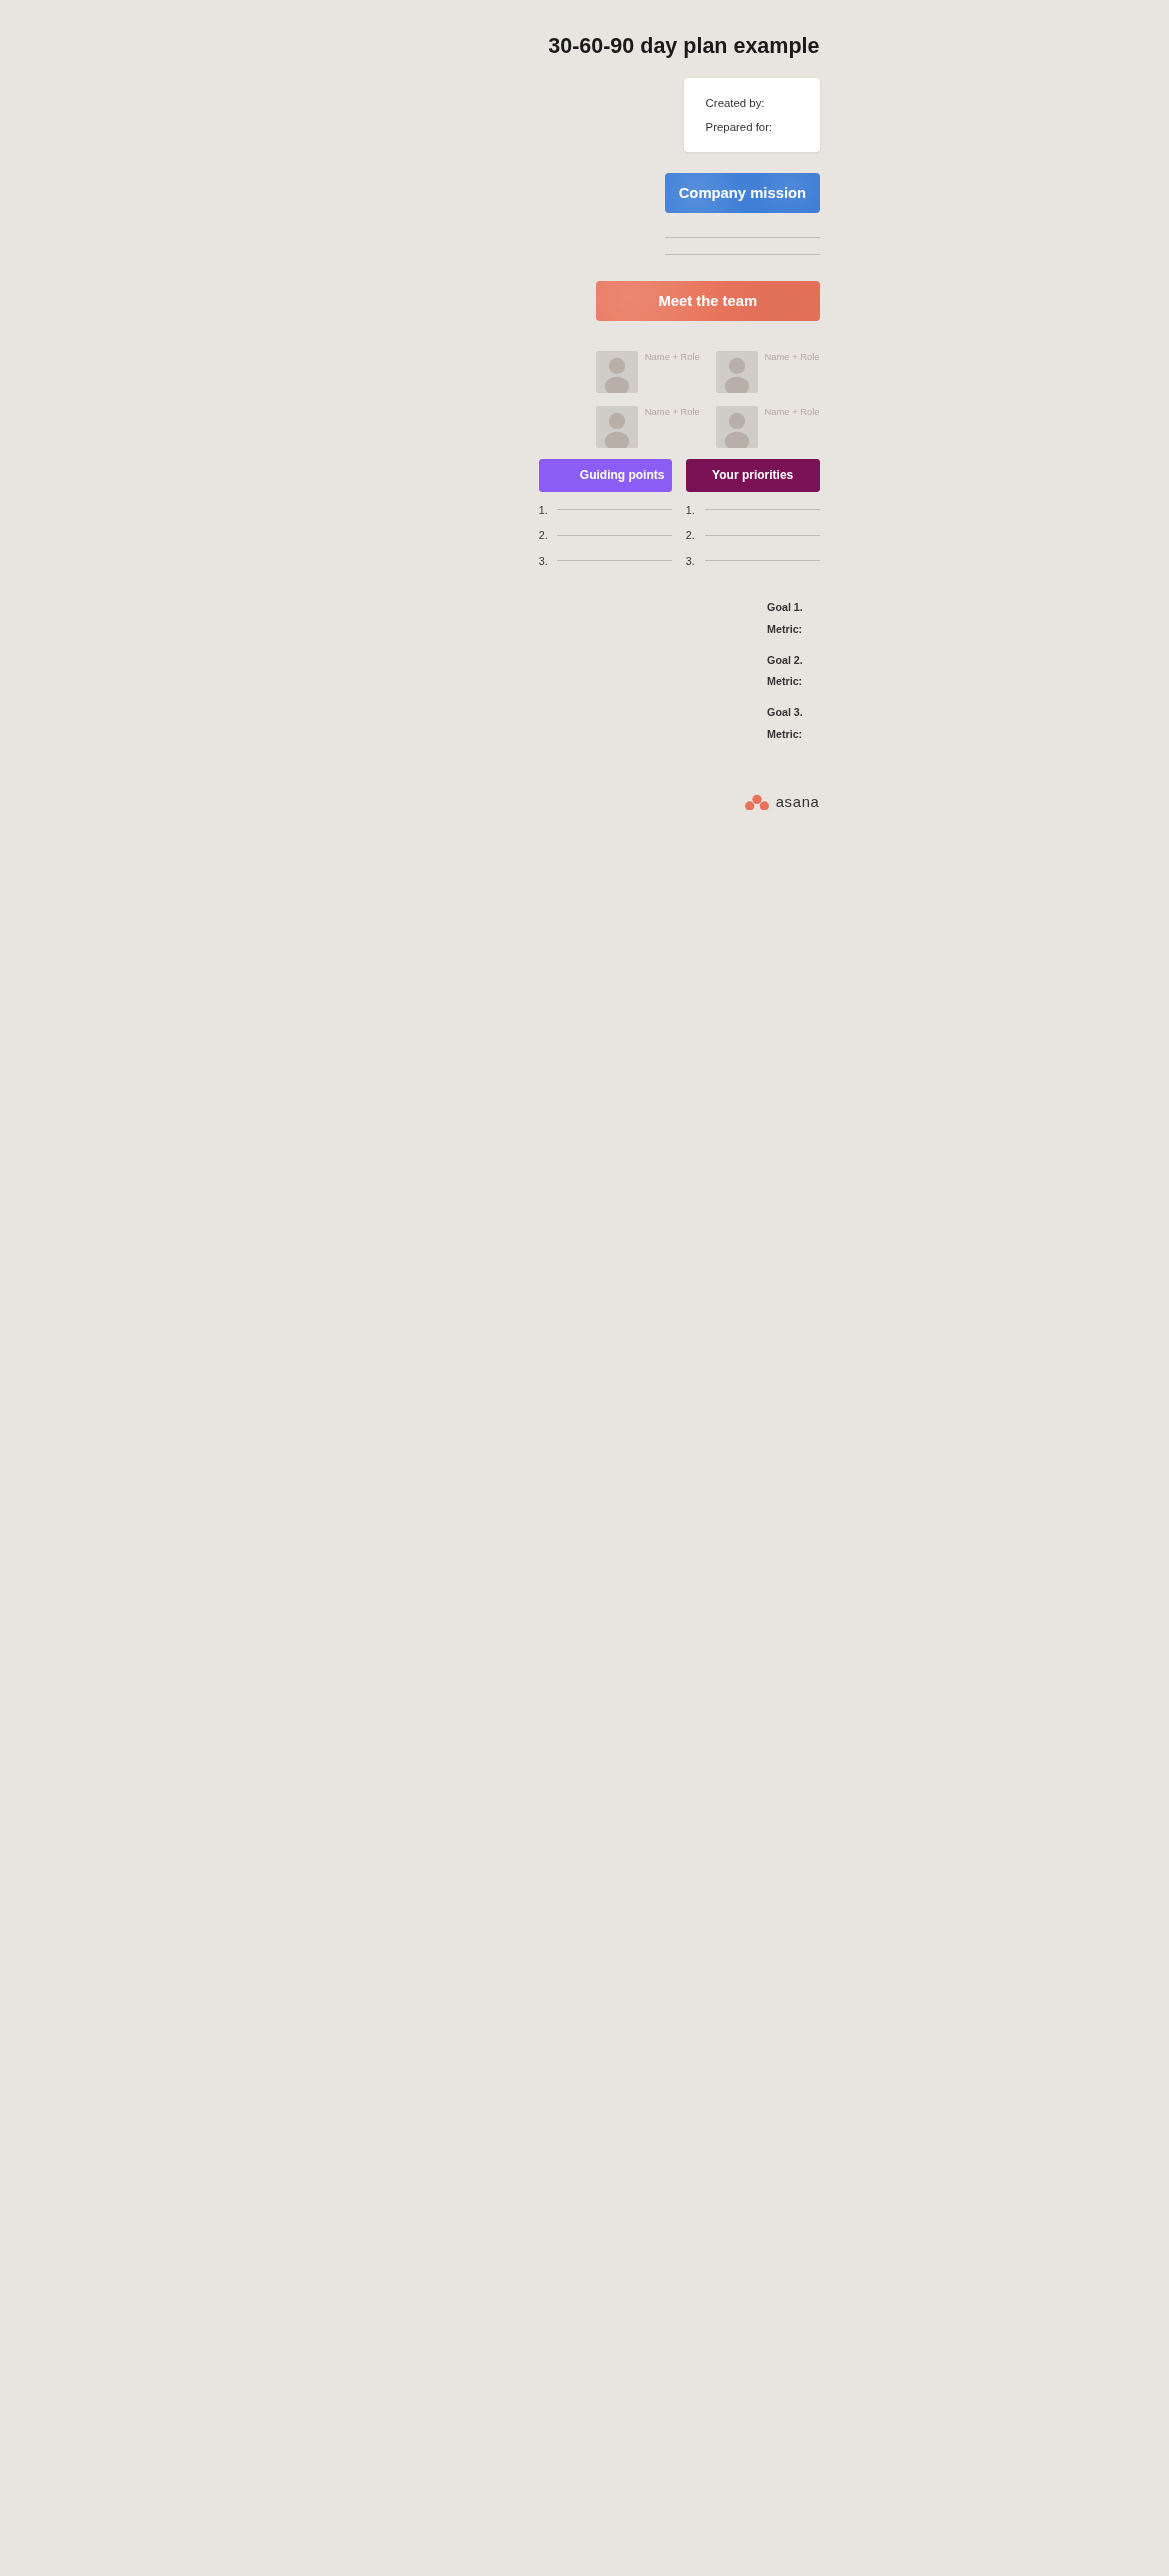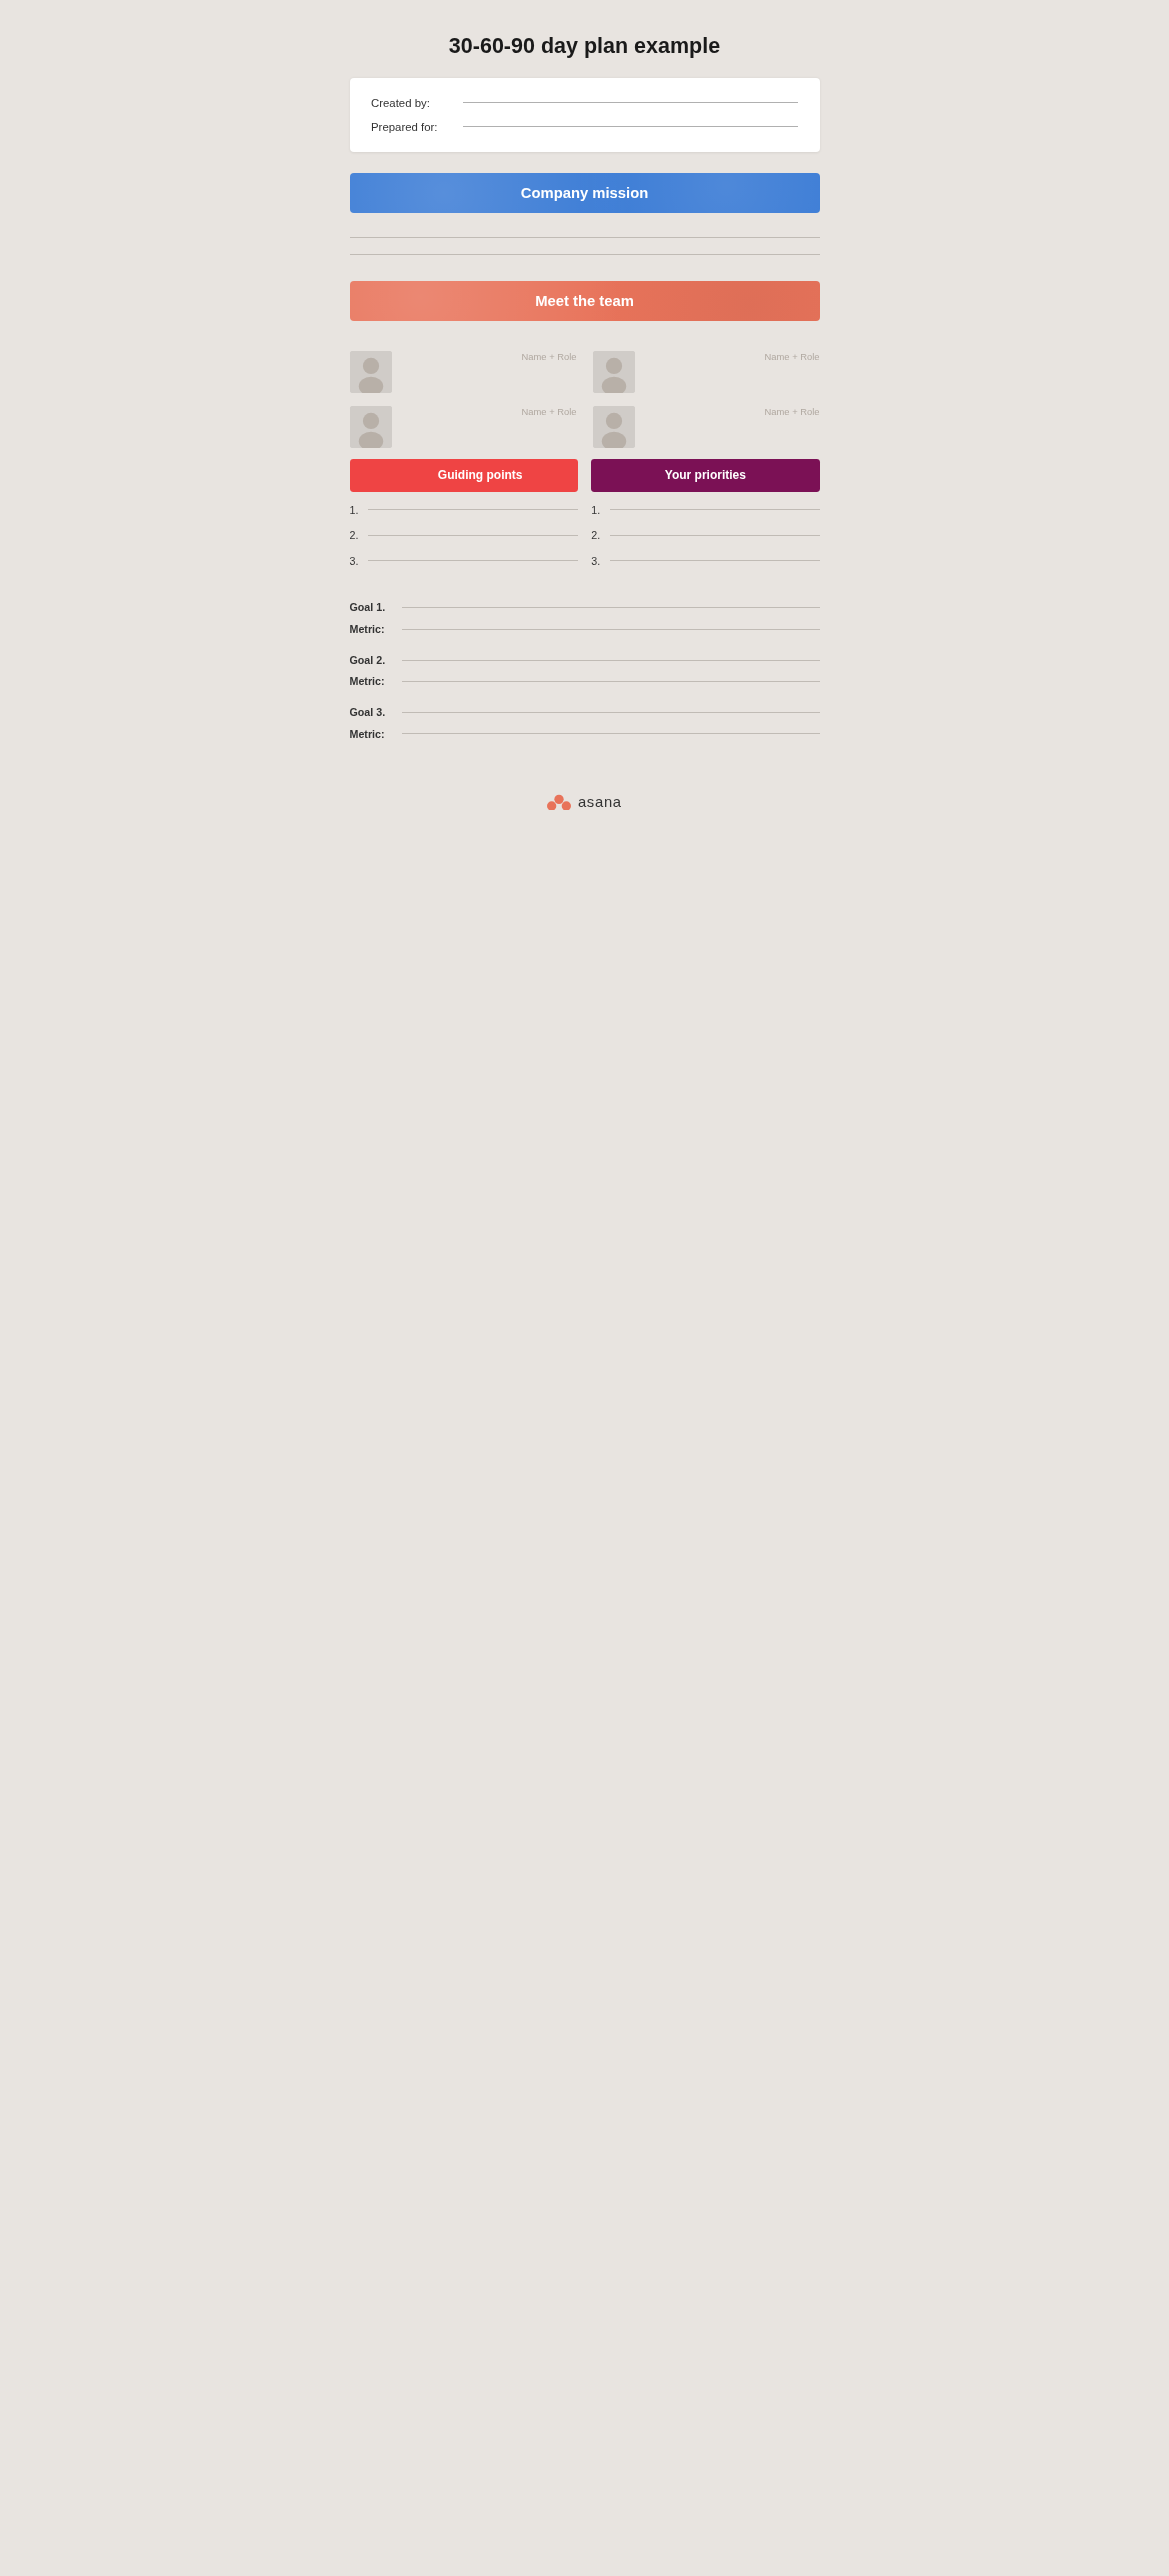--- a/index.html
+++ b/index.html
@@ -11,20 +11,21 @@
       justify-content: center;
       padding: 27px 13.4px 40px;
       min-height: 100vh;
     }
 
     .page {
       width: 470px;
       display: flex;
       flex-direction: column;
       gap: 0;
+      align-items: flex-end;
     }
 
     
     .page-title {
       text-align: center;
       font-size: 21.5px;
       font-weight: bold;
       font-family: 'Arial', sans-serif;
       color: #1a1a1a;
       margin-bottom: 19px;
@@ -183,21 +184,21 @@
       border-radius: 3.4px;
       padding: 9.4px 8px;
       text-align: center;
       font-size: 12px;
       font-weight: bold;
       color: white;
       font-family: 'Arial', sans-serif;
       margin-bottom: 12px;
     }
 
-    .col-header.teal { background: #ef4444; padding-left: 41px; }
+    .col-header.teal { background: #8b5cf6; padding-left: 41px; }
     .col-header.maroon { background: #7b1155; }
 
     .numbered-list {
       list-style: none;
       padding: 0;
     }
 
     .numbered-list li {
       display: flex;
       align-items: center;

